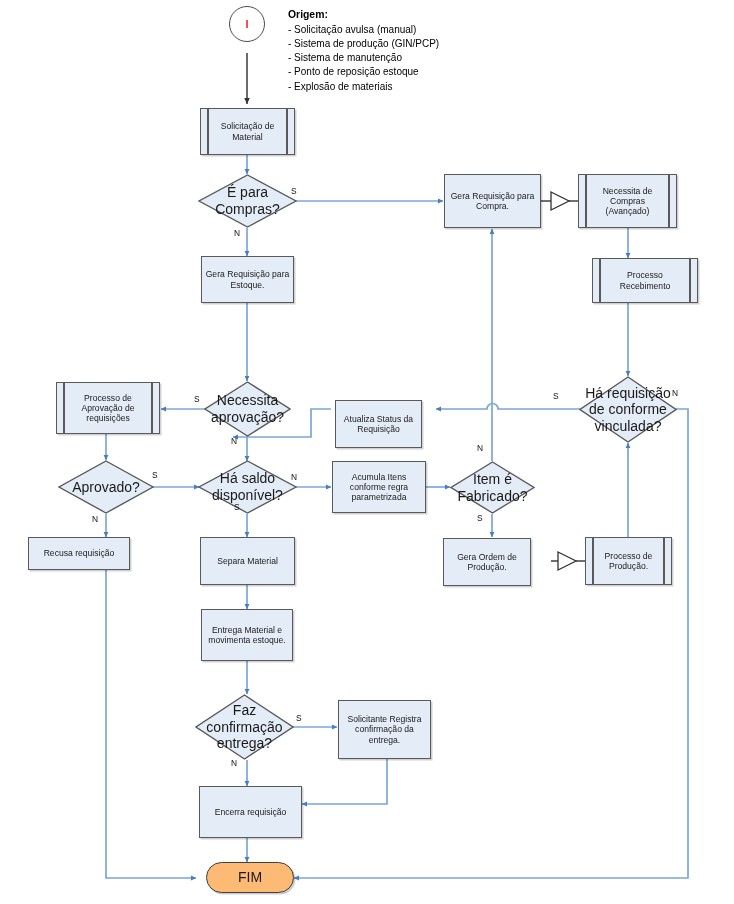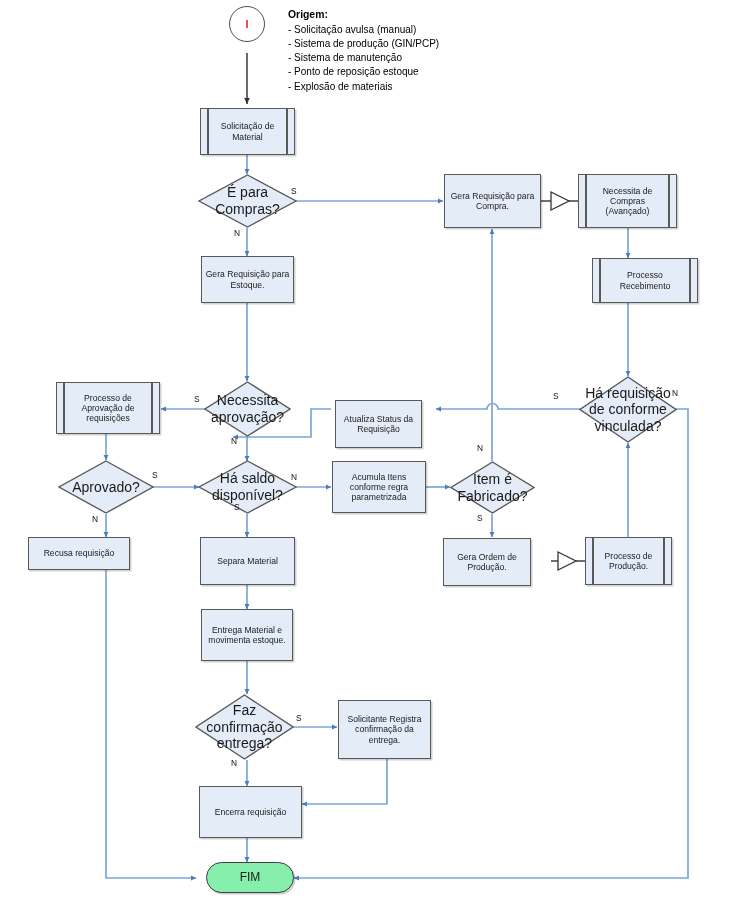--- a/index.html
+++ b/index.html
@@ -32,23 +32,23 @@
 
   
   .dec{position:absolute;}
   .dec .dshape{position:absolute;left:0;top:0;width:100%;height:100%;}
   .dec .dtext{position:absolute;left:0;top:0;width:100%;height:100%;
     display:flex;align-items:center;justify-content:center;text-align:center;
     font-size:14px;line-height:1.18;color:#1a1a1a;padding:0 14px;box-sizing:border-box;}
 
   
   .term{
-    background:#86efac;border:1.5px solid #3f3f3f;border-radius:22px;
+    background:#fdba74;border:1.5px solid #3f3f3f;border-radius:22px;
     box-shadow:1.5px 1.5px 0 rgba(0,0,0,.2);
-    font-size:12px;
+    font-size:14px;
   }
   
   .startc{
     border:1.3px solid #4d4d4d;border-radius:50%;background:#ffffff;
     color:#e03030;font-size:11px;font-weight:bold;
   }
   
   .elabel{position:absolute;font-size:8.4px;color:#111;}
   
   .note{position:absolute;font-size:10px;color:#000;line-height:1.42;}

